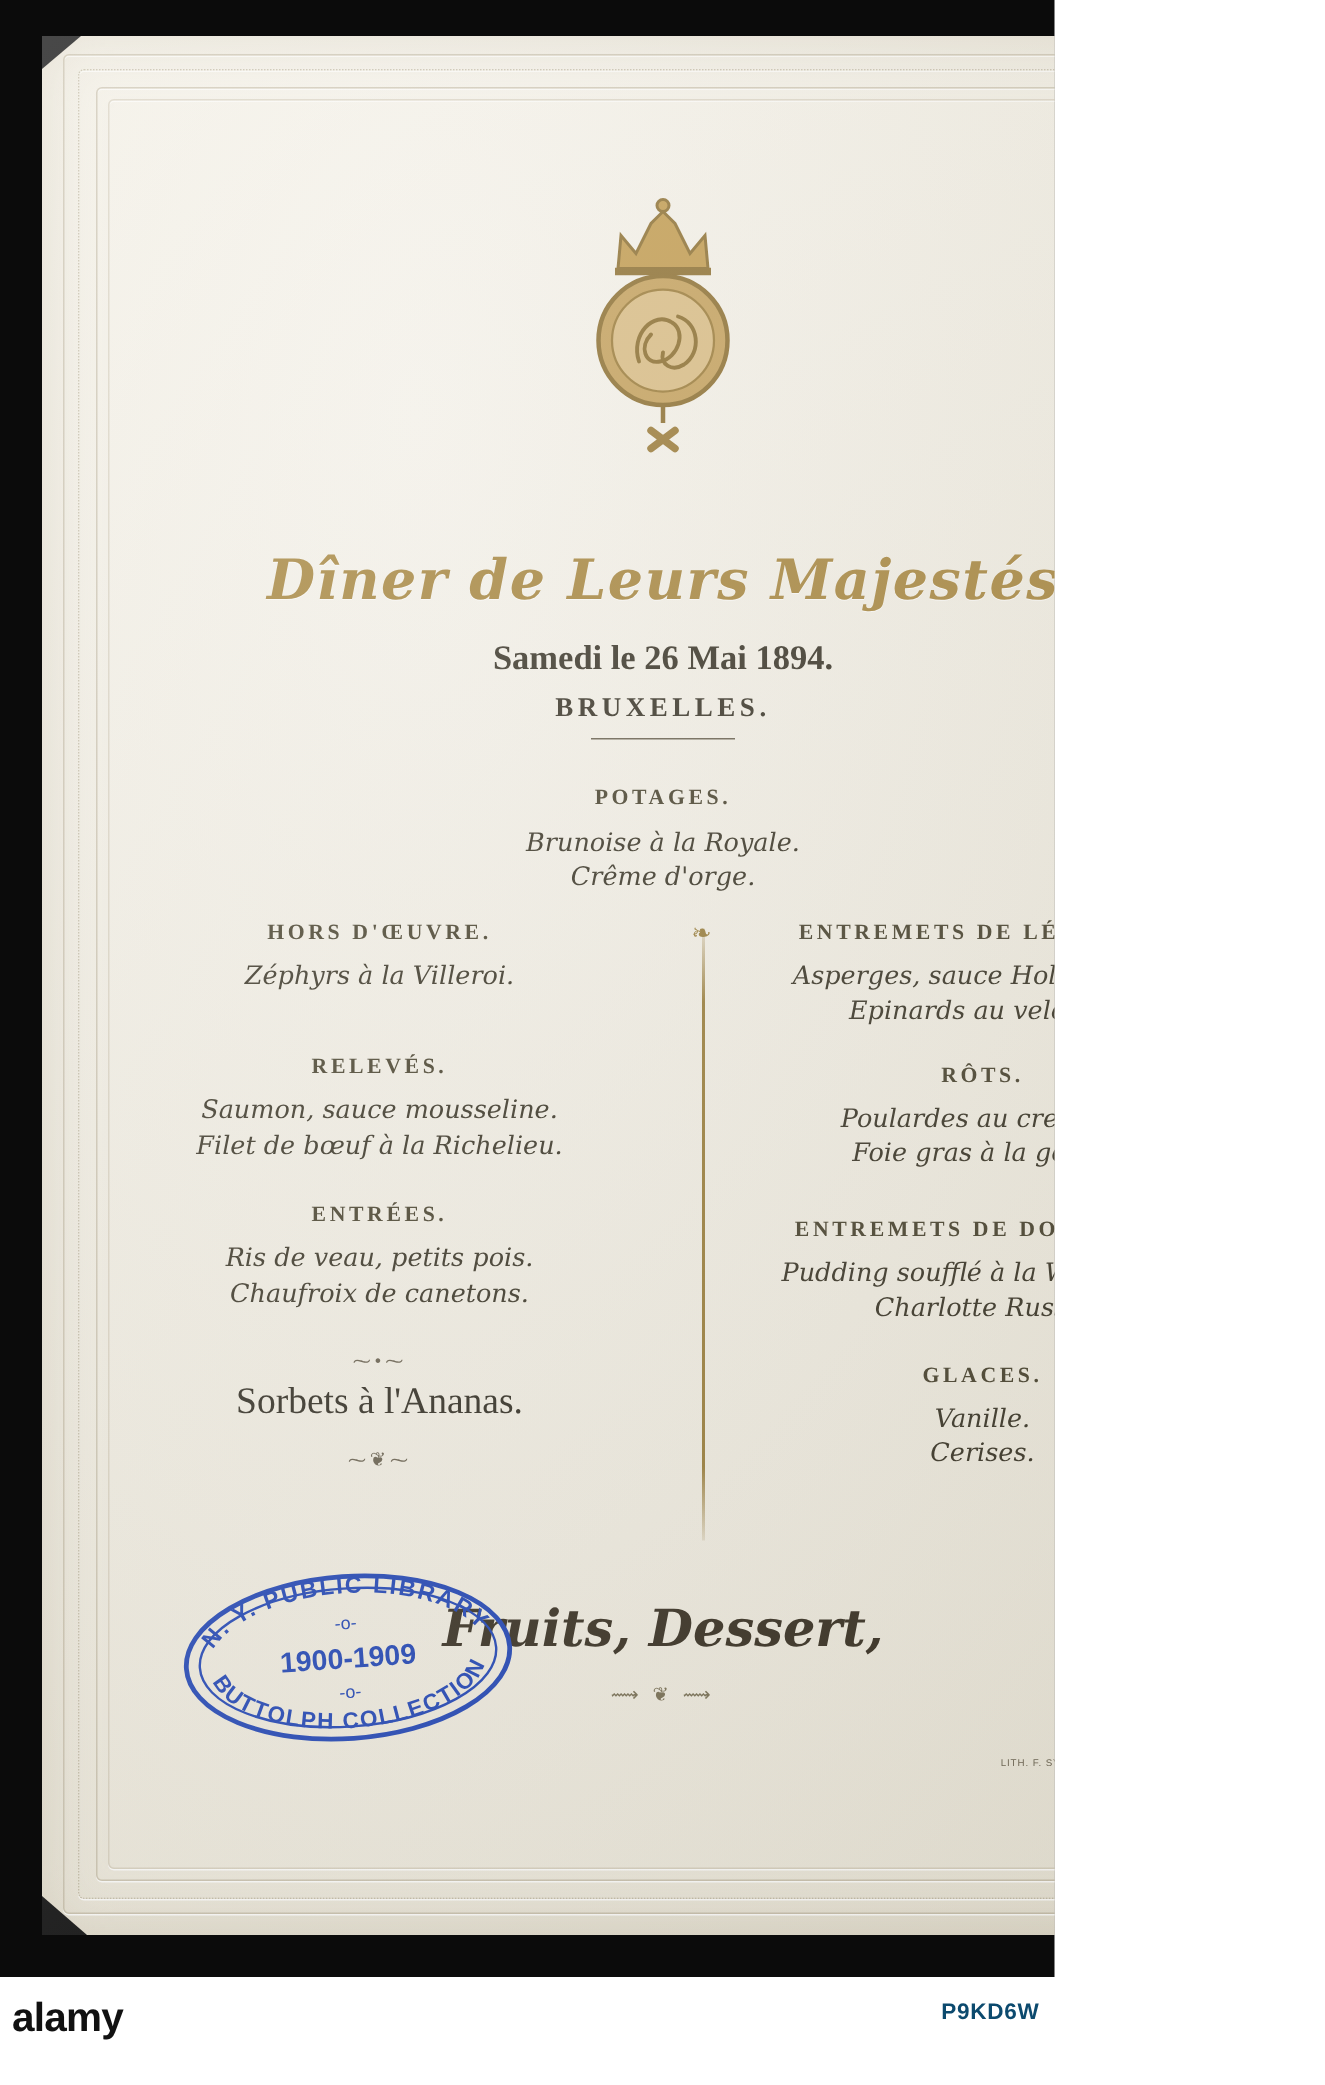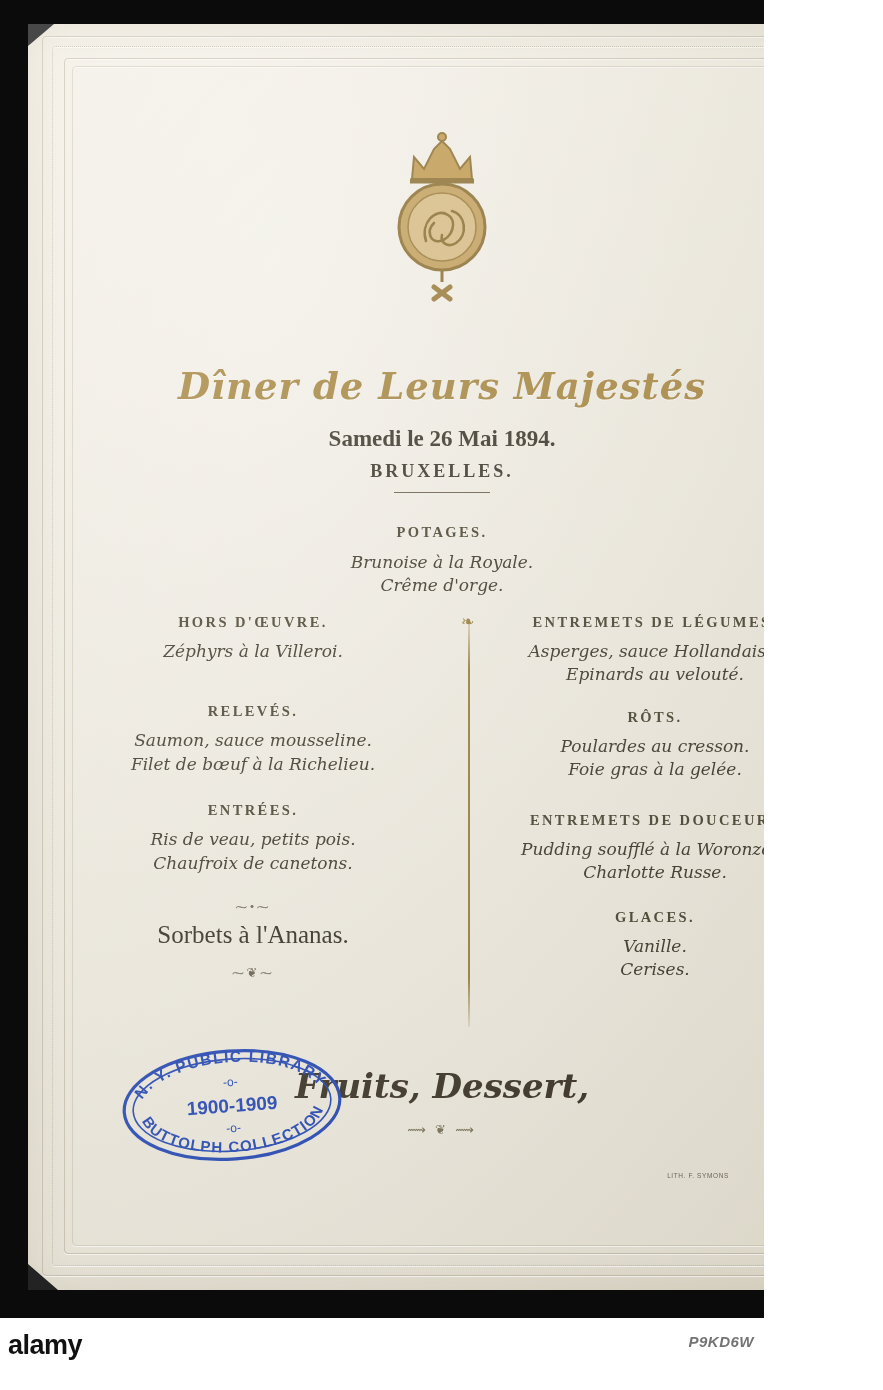--- a/index.html
+++ b/index.html
@@ -3,21 +3,21 @@
 <meta charset="utf-8">
 <style>
   html, body {
     margin: 0;
     padding: 0;
     background: #ffffff;
     font-family: "Liberation Serif", serif;
   }
   #page {
     position: relative;
-    width: 764px;
+    width: 703px;
     height: 1390px;
     background: #ffffff;
     overflow: hidden;
   }
 
   
   .photo-frame {
     position: absolute;
     left: 0;
     top: 0;
@@ -240,23 +240,22 @@
     color: #111;
     letter-spacing: -0.5px;
   }
   .alamy-code {
     position: absolute;
     right: 10px;
     top: 1333px;
     font-family: "Liberation Sans", sans-serif;
     font-weight: bold;
     font-size: 15px;
-    color: #737373;
+    color: #0c4a6e;
     letter-spacing: 0.5px;
-    font-style: italic;
   }
 </style>
 </head>
 <body>
 
 <div id="page">
 
   <div class="photo-frame"></div>
 
   <div class="card">

